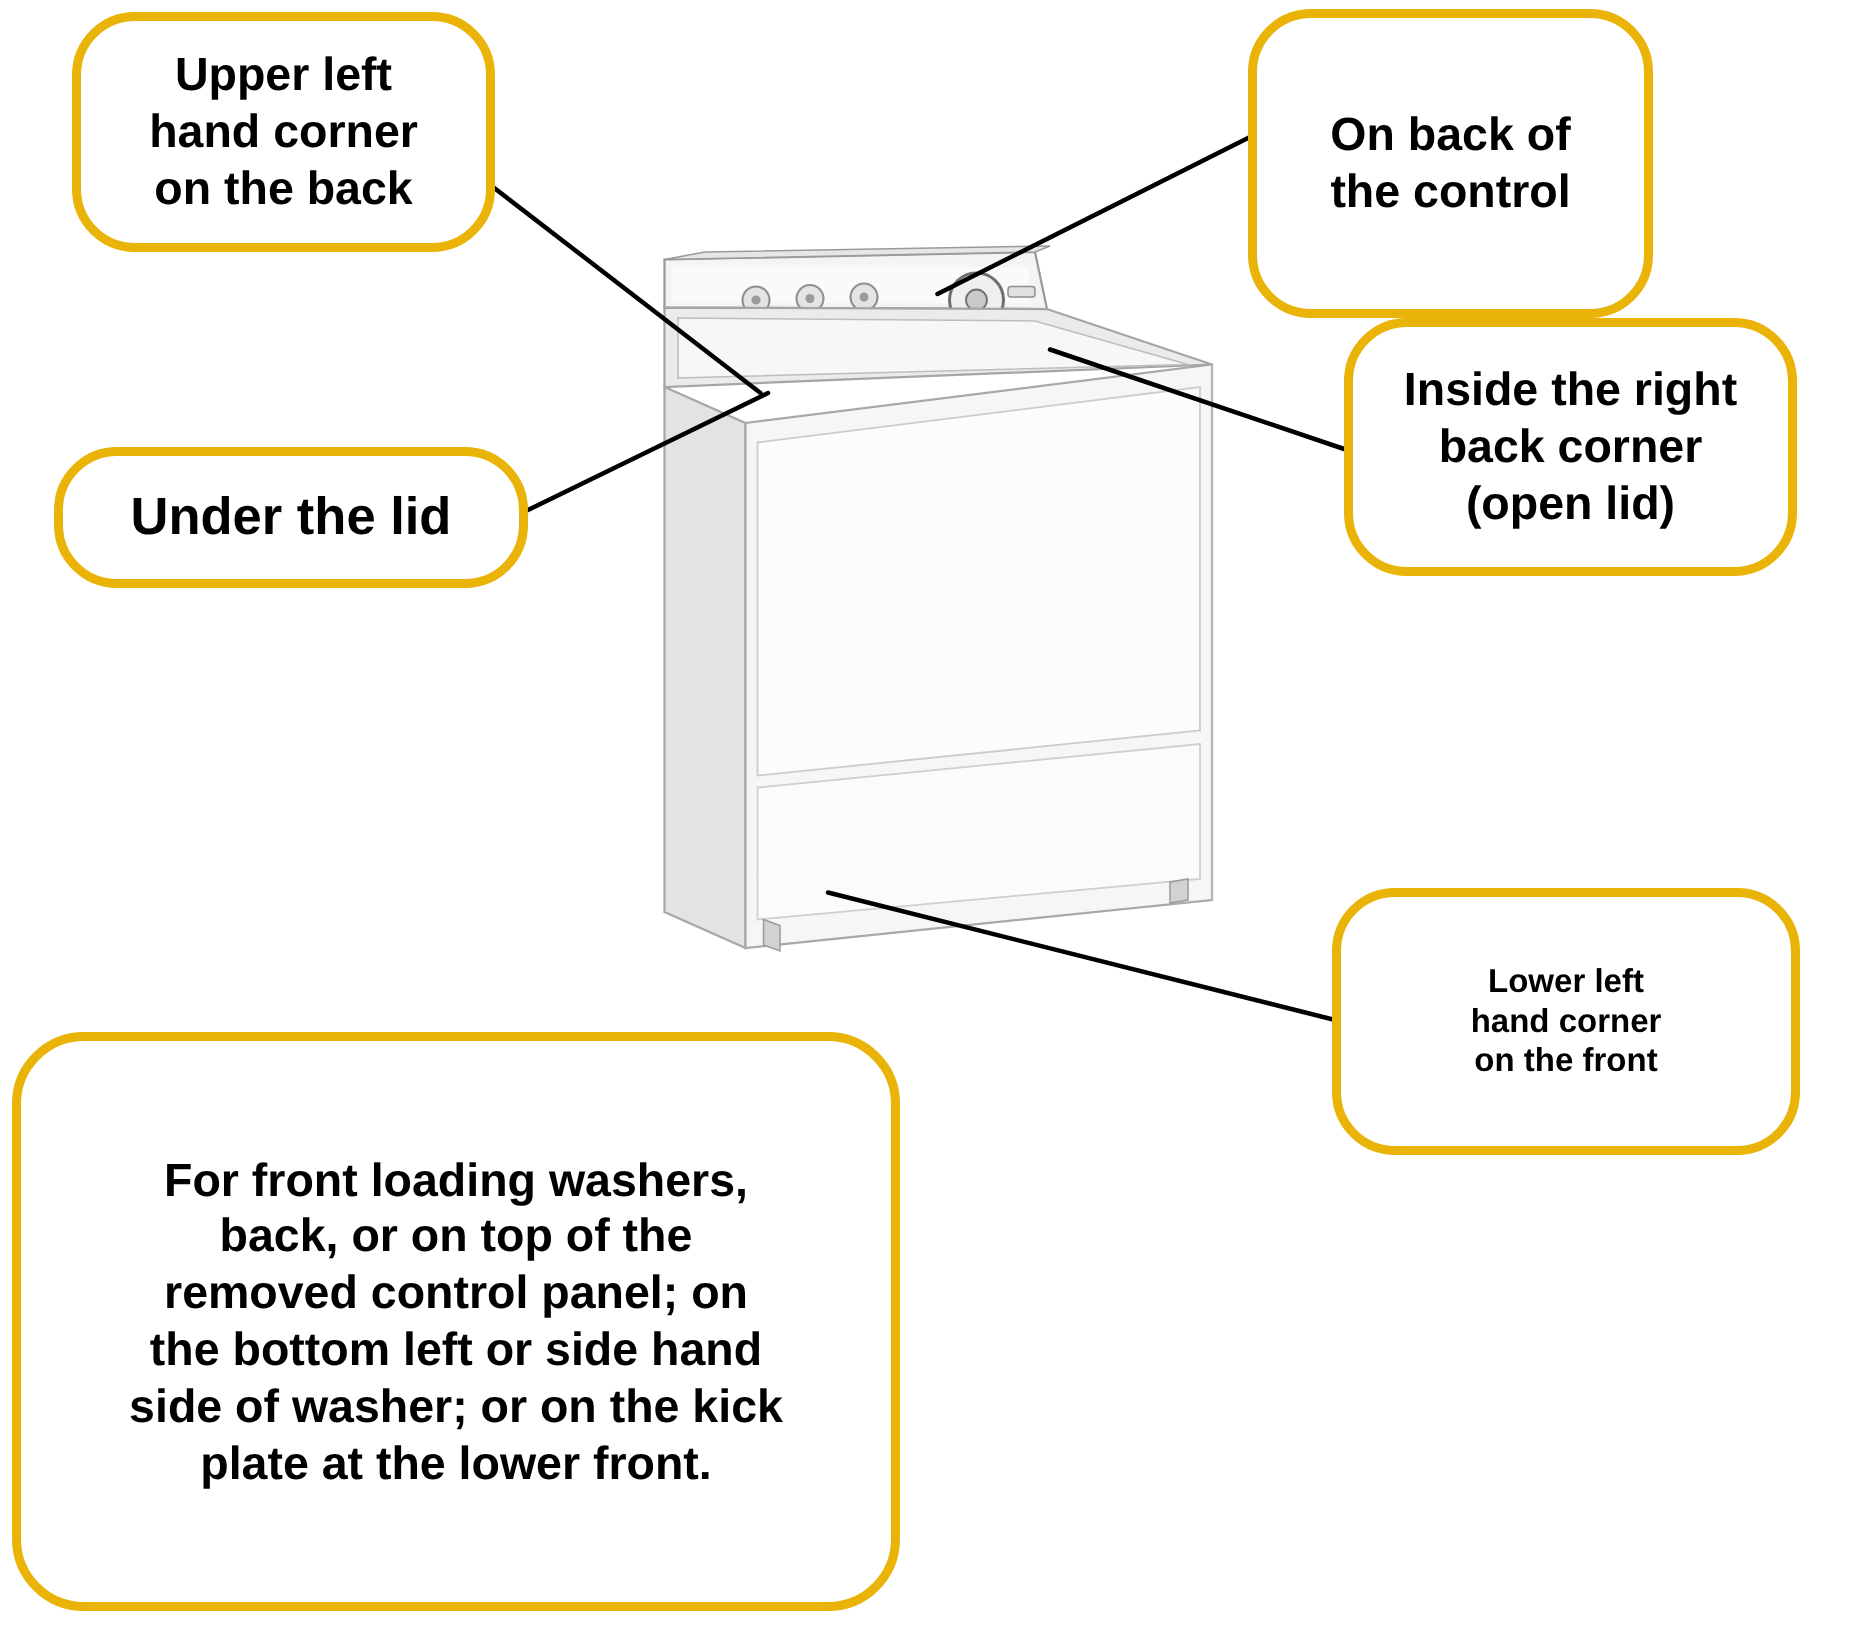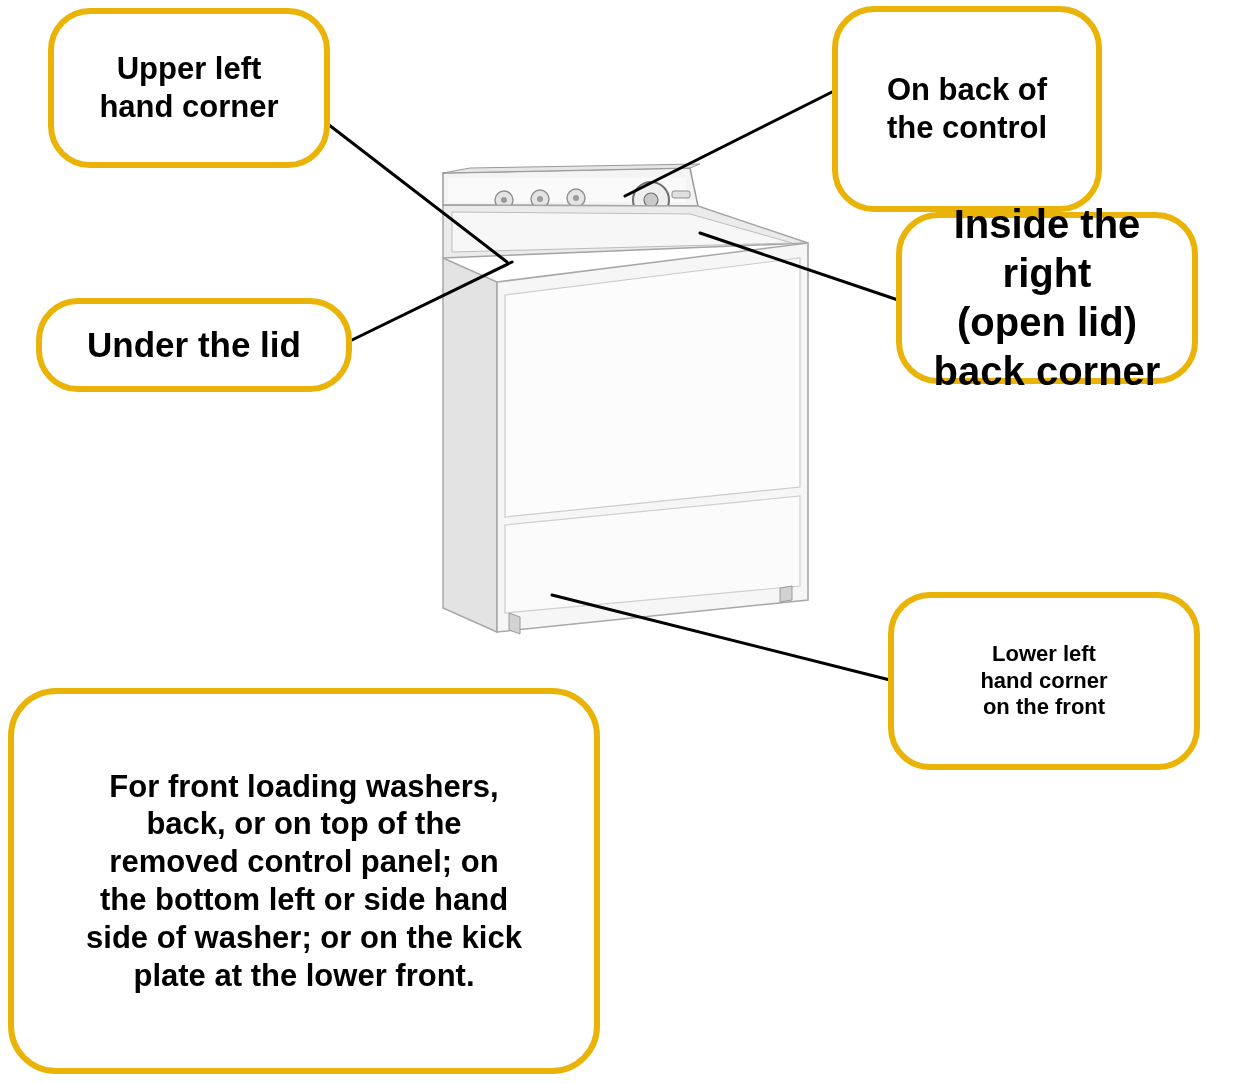--- a/index.html
+++ b/index.html
@@ -30,21 +30,21 @@
     font-weight: bold;
     color: #000000;
     line-height: 1.22;
     padding: 6px 14px;
   }
   .bubble span { display: block; }
 
   #bubble-upper-left      { left: 48px;  top: 8px;    width: 282px; height: 160px; font-size: 31px; }
   #bubble-control-panel   { left: 832px; top: 6px;    width: 270px; height: 206px; font-size: 31px; text-align: right; }
   #bubble-under-lid       { left: 36px;  top: 298px;  width: 316px; height: 94px;  font-size: 35px; }
-  #bubble-right-back      { left: 896px; top: 212px;  width: 302px; height: 172px; font-size: 40px; }
+  #bubble-right-back      { left: 896px; top: 212px;  width: 302px; height: 172px; font-size: 31px; }
   #bubble-lower-left      { left: 888px; top: 592px;  width: 312px; height: 178px; font-size: 22px; }
   #bubble-front-loading   { left: 8px;   top: 688px;  width: 592px; height: 386px; font-size: 31px;
                             border-radius: 48px; padding: 10px 20px; }
 
   
   #art {
     position: absolute;
     left: 0; top: 0;
     width: 1245px;
     height: 1083px;
@@ -98,41 +98,42 @@
       <line x1="352" y1="340" x2="512" y2="262"></line>
       <line x1="898" y1="300" x2="700" y2="233"></line>
       <line x1="890" y1="680" x2="552" y2="595"></line>
     </g>
   </svg>
 
   <div class="bubble" id="bubble-upper-left">
     <div>
       <span>Upper left</span>
       <span>hand corner</span>
+      <span>on the back</span>
     </div>
   </div>
 
   <div class="bubble" id="bubble-control-panel">
     <div>
       <span>On back of</span>
       <span>the control</span>
     </div>
   </div>
 
   <div class="bubble" id="bubble-under-lid">
     <div>
       <span>Under the lid</span>
     </div>
   </div>
 
   <div class="bubble" id="bubble-right-back">
     <div>
       <span>Inside the right</span>
+      <span>back corner</span>
       <span>(open lid)</span>
-      <span>back corner</span>
     </div>
   </div>
 
   <div class="bubble" id="bubble-lower-left">
     <div>
       <span>Lower left</span>
       <span>hand corner</span>
       <span>on the front</span>
     </div>
   </div>

